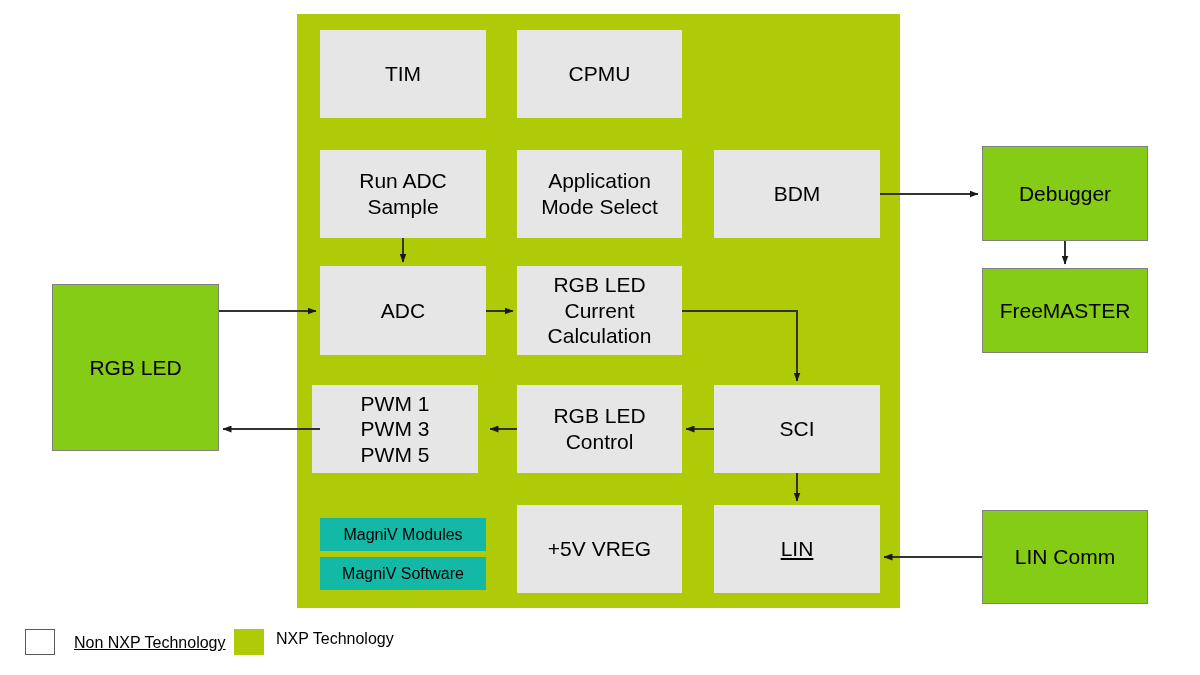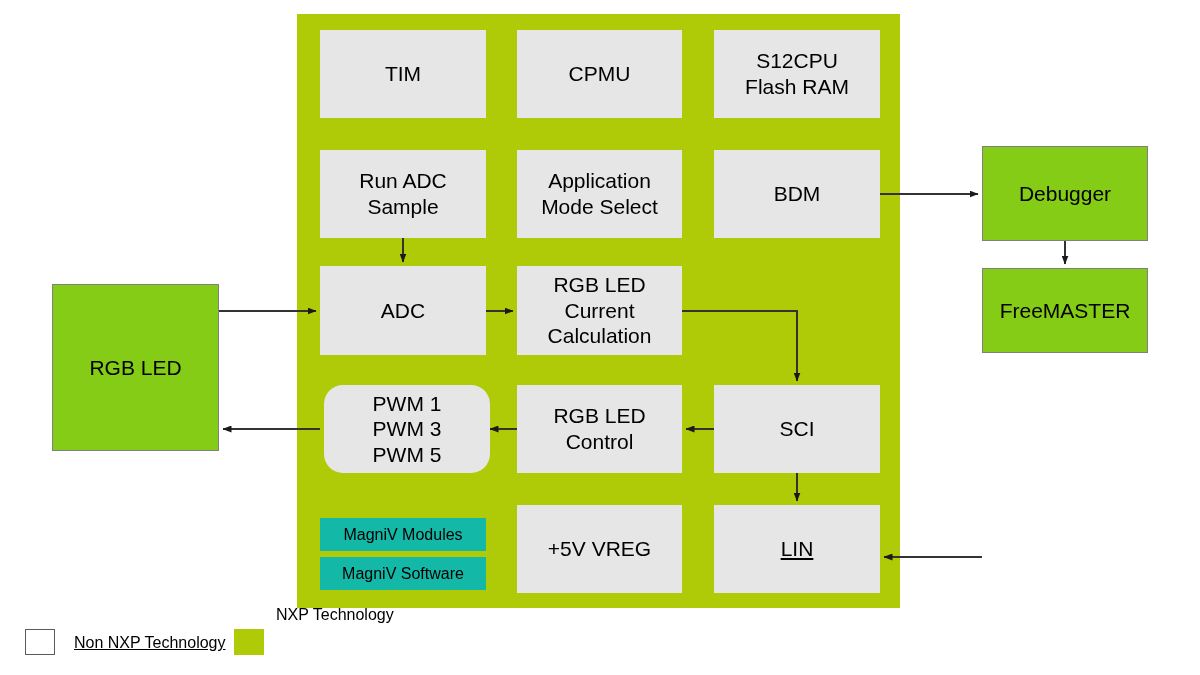--- a/index.html
+++ b/index.html
@@ -100,38 +100,36 @@
 <body>
 
 <div id="canvas">
 
   <div class="mcu-panel"></div>
 
   <div class="blk" style="left:320px; top:30px;  width:166px; height:88px;">TIM</div>
 
   <div class="blk" style="left:517px; top:30px;  width:165px; height:88px;">CPMU</div>
 
-  <div class="blk" style="left:714px; top:30px;  width:166px; height:88px;">S12CPU
-Flash RAM</div>
 
   <div class="blk" style="left:320px; top:150px; width:166px; height:88px;">Run ADC
 Sample</div>
 
   <div class="blk" style="left:517px; top:150px; width:165px; height:88px;">Application
 Mode Select</div>
 
   <div class="blk" style="left:714px; top:150px; width:166px; height:88px;">BDM</div>
 
   <div class="blk" style="left:320px; top:266px; width:166px; height:89px;">ADC</div>
 
   <div class="blk" style="left:517px; top:266px; width:165px; height:89px;">RGB LED
 Current
 Calculation</div>
 
-  <div class="blk" style="left:324px; top:385px; width:166px; height:88px;border-radius:19px;">PWM 1
+  <div class="blk" style="left:312px; top:385px; width:166px; height:88px;">PWM 1
 PWM 3
 PWM 5</div>
 
   <div class="blk" style="left:517px; top:385px; width:165px; height:88px;">RGB LED
 Control</div>
 
   <div class="blk" style="left:714px; top:385px; width:166px; height:88px;">SCI</div>
 
   <div class="blk" style="left:517px; top:505px; width:165px; height:88px;">+5V VREG</div>
 
@@ -141,20 +139,21 @@
   <div class="sub-blk" style="left:320px; top:518px; width:166px; height:33px;">MagniV Modules</div>
 
   <div class="sub-blk" style="left:320px; top:557px; width:166px; height:33px;">MagniV Software</div>
 
   <div class="extbox" style="left:52px; top:284px; width:167px; height:167px;">RGB LED</div>
 
   <div class="extbox" style="left:982px; top:146px; width:166px; height:95px;">Debugger</div>
 
   <div class="extbox" style="left:982px; top:268px; width:166px; height:85px;">FreeMASTER</div>
 
+  <div class="extbox" style="left:982px; top:510px; width:166px; height:94px;">LIN Comm</div>
 
   <svg id="wires" viewBox="0 0 1200 675" xmlns="http://www.w3.org/2000/svg">
     <defs>
       <marker id="arrowhead" markerWidth="9" markerHeight="7" refX="8.5" refY="3.5" orient="auto" markerUnits="userSpaceOnUse">
         <polygon points="0 0, 9 3.5, 0 7" fill="#1a1a1a"></polygon>
       </marker>
     </defs>
     <g stroke="#333333" stroke-width="2" fill="none" marker-end="url(#arrowhead)">
 
       <path d="M219,311 L316,311"></path>
@@ -178,15 +177,15 @@
       <path d="M880,194 L978,194"></path>
 
       <path d="M1065,241 L1065,264"></path>
     </g>
   </svg>
 
   <div class="legend-swatch outline" style="left:25px; top:629px;"></div>
   <div class="legend-label" style="left:74px; top:634px;text-decoration:underline;">Non NXP Technology</div>
 
   <div class="legend-swatch filled" style="left:234px; top:629px;"></div>
-  <div class="legend-label" style="left:276px; top:606px;">NXP Technology</div>
+  <div class="legend-label" style="left:276px; top:630px;">NXP Technology</div>
 
 </div>
 
 </body></html>

